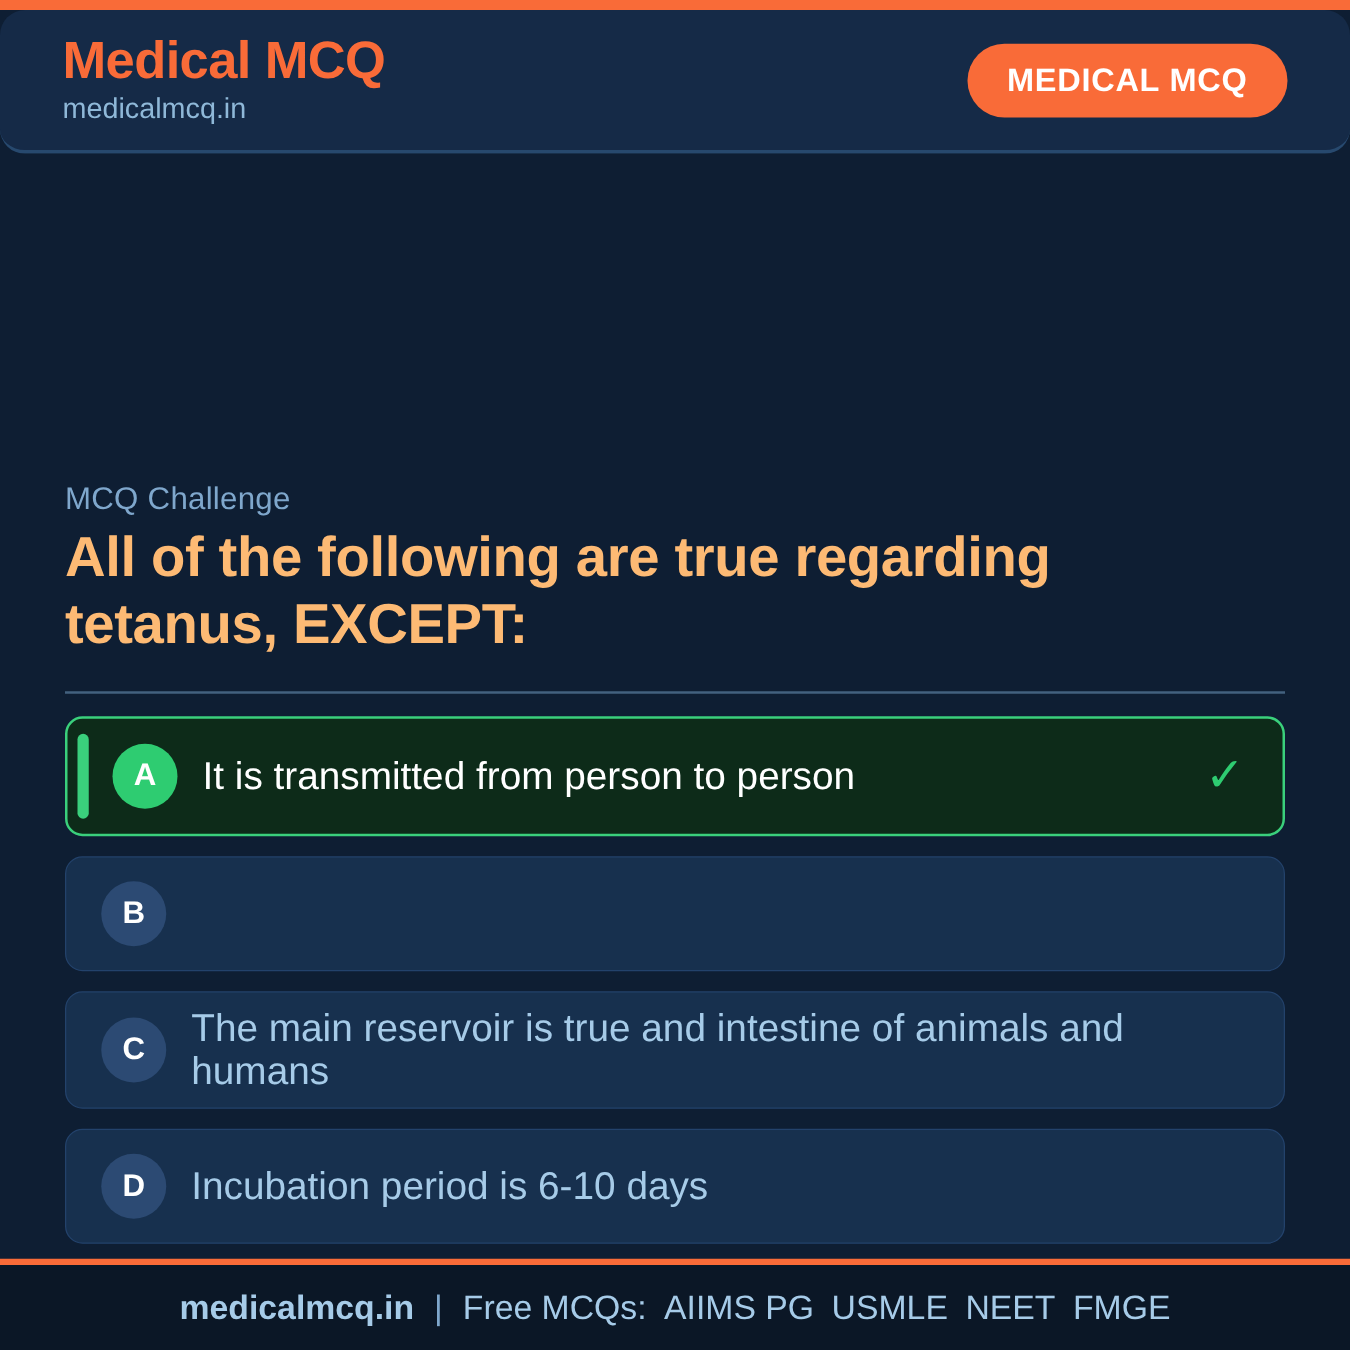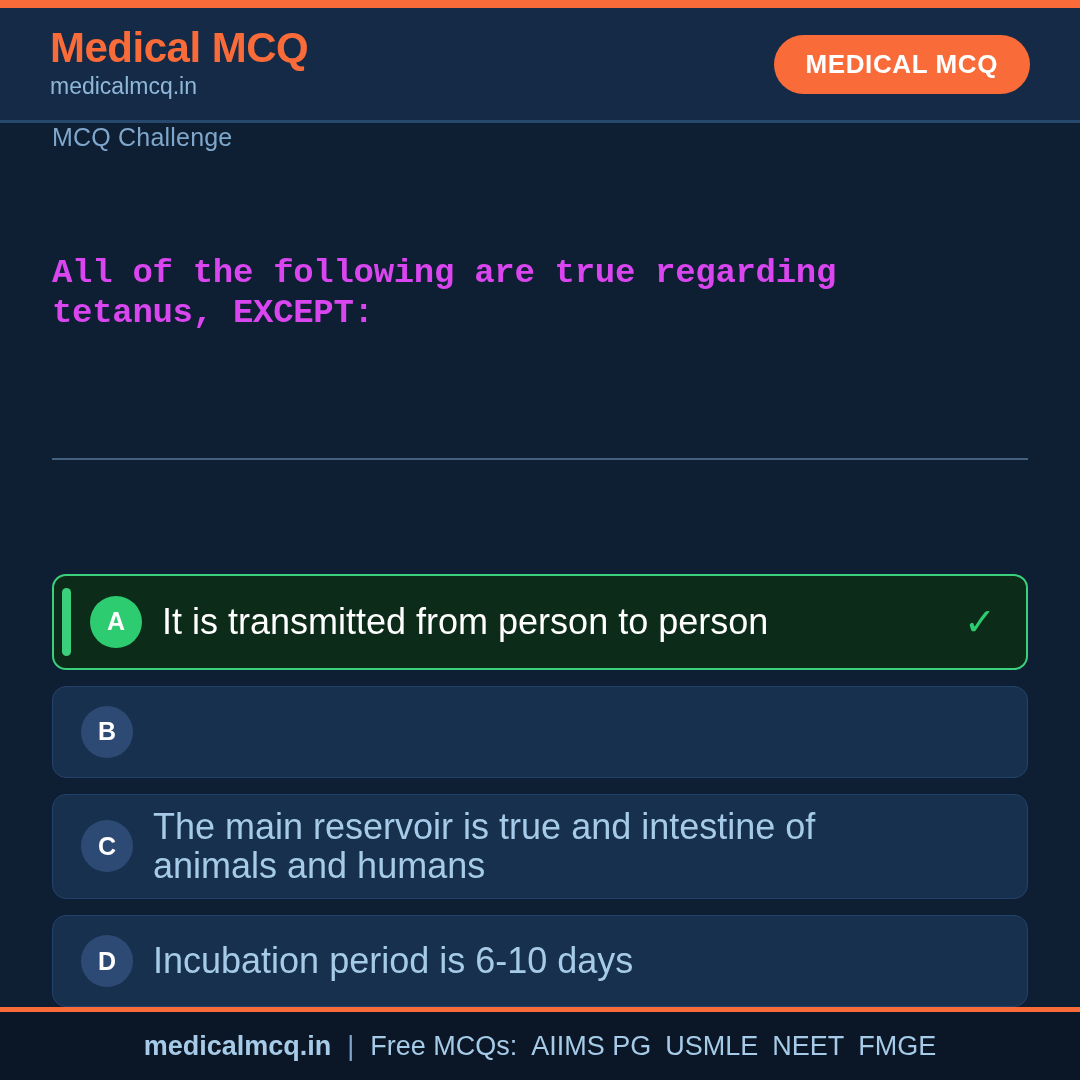--- a/index.html
+++ b/index.html
@@ -35,20 +35,21 @@
   .header {
     flex: 0 0 auto;
     height: 115px;
     background: #152a47;
     border-bottom: 3px solid #27496e;
     box-sizing: border-box;
     display: flex;
     align-items: center;
     justify-content: space-between;
     padding: 0 50px;
+    border-radius: 20px;
   }
   .brand {
     display: flex;
     flex-direction: column;
     justify-content: center;
   }
   .brand-title {
     font-size: 42px;
     font-weight: bold;
     color: #f96b38;
@@ -68,41 +69,40 @@
     font-weight: bold;
     letter-spacing: 0.6px;
     padding: 14px 32px;
     border-radius: 30px;
     white-space: nowrap;
   }
 
   
   .main {
     flex: 1 1 auto;
-    padding: 0 52px;
+    padding: 12px 52px;
     box-sizing: border-box;
     display: flex;
     flex-direction: column;
-    justify-content: space-between;
+    justify-content: flex-end;
   }
 
   .eyebrow {
     font-size: 25px;
     color: #7fa7cc;
     margin-bottom: 6px;
     letter-spacing: 0.2px;
   }
   .question {
-    font-size: 34px;
-    font-weight: bold;
-    color: #d946ef;
+    font-size: 45px;
+    font-weight: bold;
+    color: #fdba74;
     line-height: 1.16;
     letter-spacing: -0.3px;
     max-width: 870px;
-    font-family: Liberation Mono, monospace;
   }
   .divider {
     height: 2px;
     background: #43617f;
     margin: 28px 0 18px 0;
     width: 100%;
   }
 
   
   .options {
@@ -130,21 +130,21 @@
     background: #2c4a73;
     color: #ffffff;
     font-size: 25px;
     font-weight: bold;
     display: flex;
     align-items: center;
     justify-content: center;
     margin-right: 20px;
   }
   .option .otext {
-    font-size: 36px;
+    font-size: 31px;
     color: #a6cbe8;
     line-height: 1.1;
     flex: 1 1 auto;
     padding-right: 10px;
   }
   .option .mark {
     flex: 0 0 auto;
     width: 44px;
     text-align: center;
     font-size: 38px;

